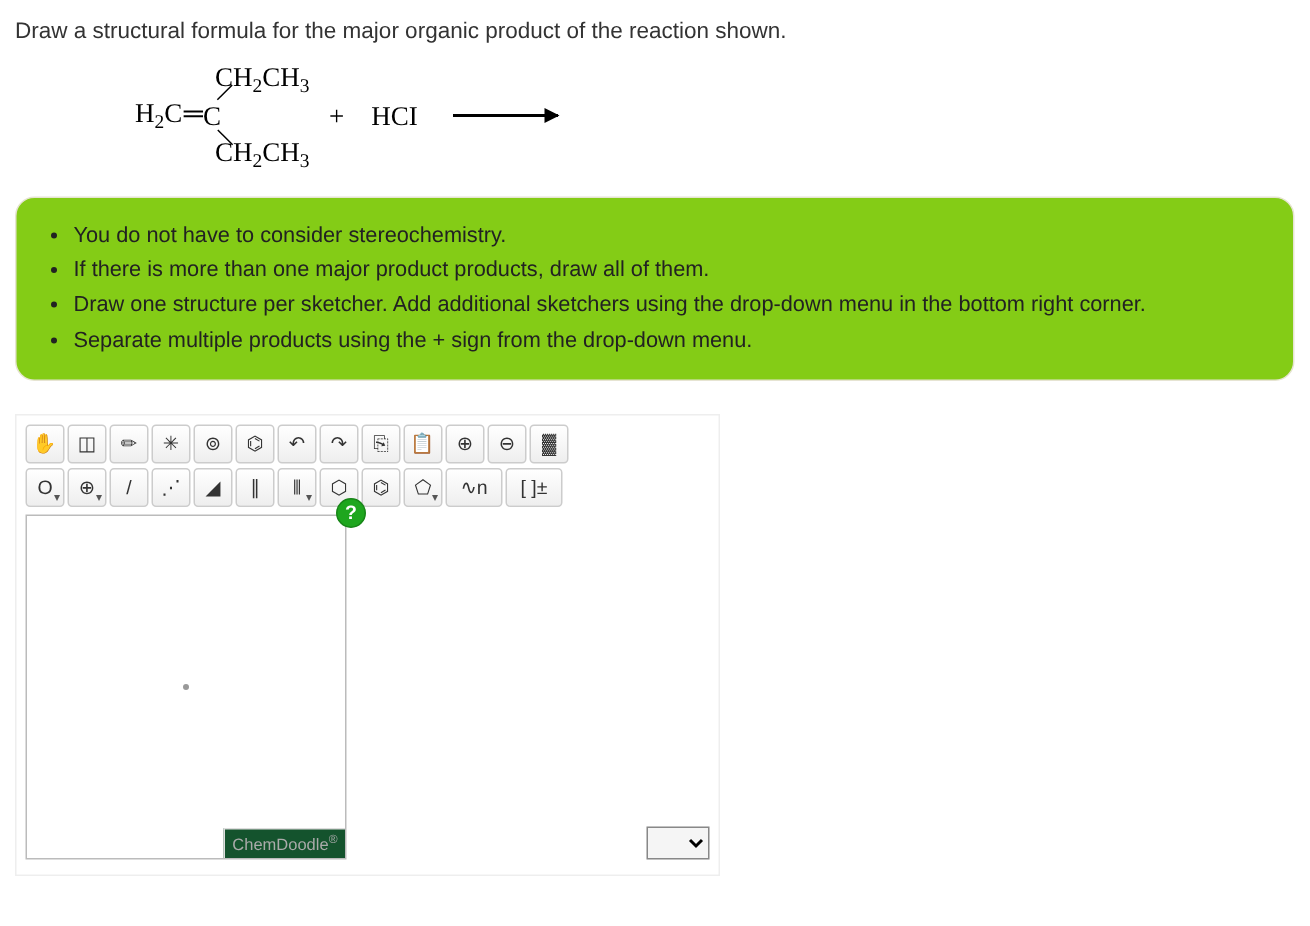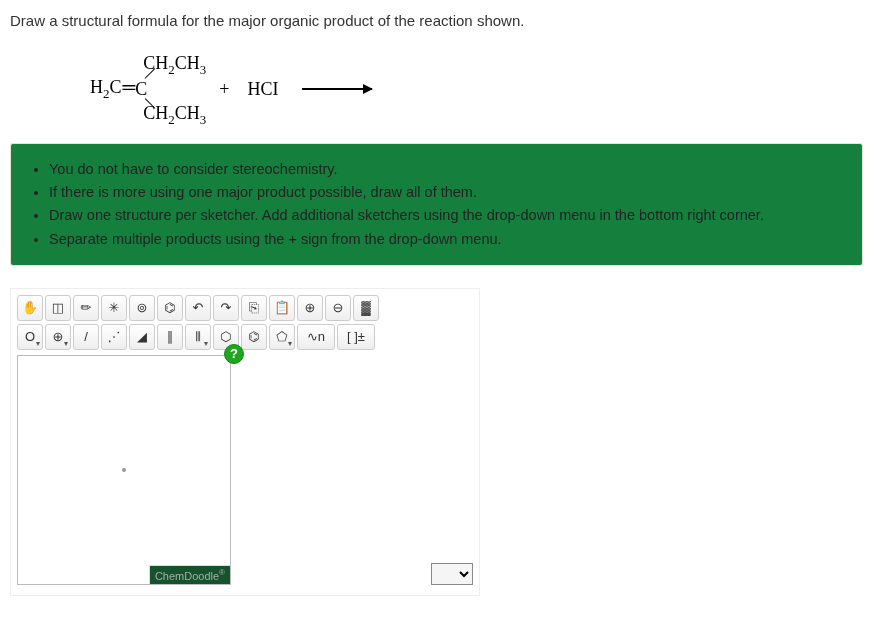--- a/index.html
+++ b/index.html
@@ -1,32 +1,32 @@
 <!DOCTYPE html>
 <html><head>
   <meta charset="utf-8">
   <style>
     * { margin: 0; padding: 0; box-sizing: border-box; }
     body { font-family: Arial, Helvetica, sans-serif; font-size: 14px; color: #333; background: #fff; padding: 8px 10px; width: 873px; }
-    .question-text { font-size: 15px; color: #333; margin-bottom: 24px; padding-top: 4px; }
+    .question-text { font-size: 15px; color: #333; margin-bottom: 12px; padding-top: 4px; }
     .reaction-block { padding: 6px 0 18px 80px; font-family: 'Times New Roman', serif; font-size: 18px; color: #000; }
     .reaction-row { display: flex; align-items: center; }
     .reactant-main { display: flex; align-items: center; position: relative; height: 60px; }
     .reactant-left { align-self: center; }
     .c-with-subs { position: relative; display: inline-block; width: 16px; height: 20px; }
     .sub-top { position: absolute; top: -26px; left: 8px; white-space: nowrap; }
     .sub-bot { position: absolute; top: 24px; left: 8px; white-space: nowrap; }
     .bond-diag { position: absolute; width: 14px; height: 1.4px; background: #000; }
     .bond-tr { top: -6px; left: 8px; transform: rotate(-45deg); }
     .bond-br { top: 24px; left: 8px; transform: rotate(45deg); }
     sub { font-size: 0.72em; vertical-align: sub; }
     .plus { padding: 0 18px 0 68px; }
     .arrow { display: inline-block; width: 70px; height: 2px; background: #000; position: relative; margin-left: 24px; }
     .arrow::after { content: ''; position: absolute; right: -1px; top: -4px; border-left: 10px solid #000; border-top: 5px solid transparent; border-bottom: 5px solid transparent; }
-    .hints-box { background: #15803d; border: 1px solid #e6e4d2; border-radius: 3px; padding: 14px 16px; margin: 6px 0 22px 0; }
+    .hints-box { background: #84cc16; border: 1px solid #e6e4d2; border-radius: 13px; padding: 14px 16px; margin: 6px 0 22px 0; }
     .hints-box ul { list-style: disc; padding-left: 22px; }
     .hints-box li { font-size: 14.5px; line-height: 1.6; color: #222; }
     .sketcher-wrap { border: 1px solid #eee; padding: 6px 6px 10px 6px; width: 470px; background: #fff; }
     .toolbar-row { display: flex; align-items: center; gap: 2px; margin-bottom: 3px; flex-wrap: wrap; }
     .tb-btn {
       width: 26px; height: 26px; border: 1px solid #ccc; border-radius: 3px;
       background: linear-gradient(#fff, #eee); display: inline-flex; align-items: center;
       justify-content: center; font-size: 13px; cursor: pointer; color: #333;
       position: relative;
     }
@@ -61,21 +61,21 @@
     </span>
     <span class="plus">+</span>
     <span>HCI</span>
     <span class="arrow"></span>
   </div>
 </div>
 
 <div class="hints-box">
   <ul>
     <li>You do not have to consider stereochemistry.</li>
-    <li>If there is more using one major product possible, draw all of them.</li>
+    <li>If there is more than one major product products, draw all of them.</li>
     <li>Draw one structure per sketcher. Add additional sketchers using the drop-down menu in the bottom right corner.</li>
     <li>Separate multiple products using the + sign from the drop-down menu.</li>
   </ul>
 </div>
 
 <div class="sketcher-wrap">
 
   <div class="toolbar-row" id="tbrow1">
       <div class="tb-btn">✋</div>
       <div class="tb-btn">◫</div>

